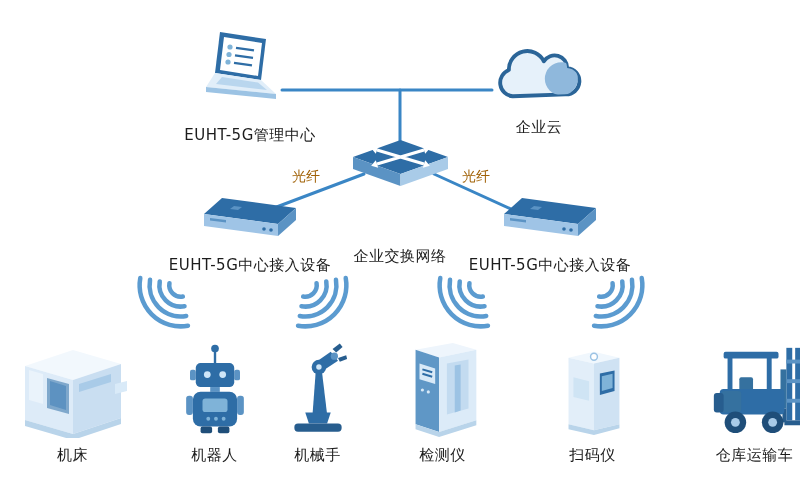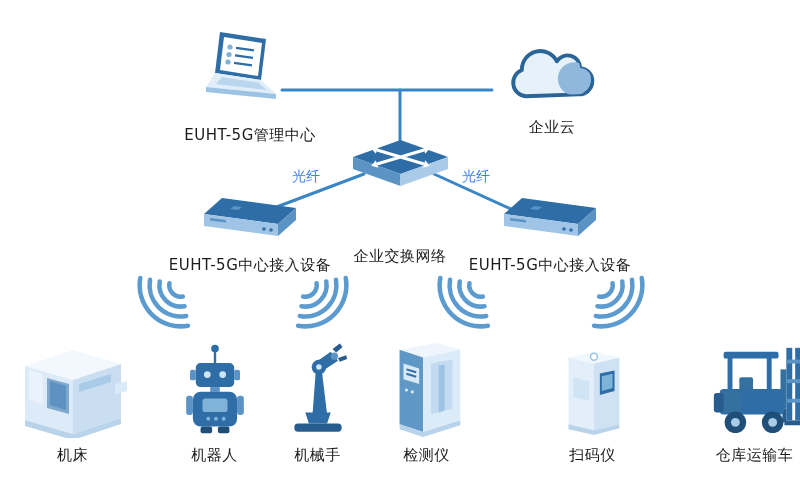--- a/index.html
+++ b/index.html
@@ -4,21 +4,21 @@
 <style>
   * { margin:0; padding:0; box-sizing:border-box; }
   html,body { background:#ffffff; }
   .canvas {
     position:relative; width:800px; height:500px; background:#ffffff;
     font-family:"DejaVu Sans","Liberation Sans",sans-serif; overflow:hidden;
   }
   .links { position:absolute; left:0; top:0; }
   .node { position:absolute; display:flex; flex-direction:column; align-items:center; }
   .label { font-size:15px; color:#1c1c1c; margin-top:8px; white-space:nowrap; letter-spacing:.5px; }
-  .fiber-label { position:absolute; font-size:14px; color:#3b82f6; white-space:nowrap; width:34px; text-align:center; }
+  .fiber-label { position:absolute; font-size:14px; color:#a16207; white-space:nowrap; width:34px; text-align:center; }
   .device { position:absolute; top:342px; width:130px; display:flex; flex-direction:column; align-items:center;padding-left:15px; }
   .icon-box { height:96px; display:flex; align-items:flex-end; justify-content:center; }
   .wifi { position:absolute; }
 </style>
 </head>
 <body>
 
 <div class="canvas">
 
   <svg class="links" width="800" height="500" viewBox="0 0 800 500">
@@ -40,21 +40,21 @@
         <circle cx="30" cy="34" r="2.6" fill="#7fb3d8"></circle>
         <line x1="36" y1="34.8" x2="54" y2="37.3" stroke="#2e6da6" stroke-width="2.2"></line>
         <polygon points="17,45 63,52 78,66 8,59" fill="#e1eef9"></polygon>
         <polygon points="24,49 60,54.5 69,62 18,56" fill="#b9d6ee"></polygon>
         <polygon points="8,59 78,66 78,71 8,64" fill="#9cc3e4"></polygon>
       </svg>
     </span>
     <div class="label">EUHT-5G管理中心</div>
   </div>
 
-  <div class="node" style="left:480px;top:36px;width:144px;font-family:Liberation Serif, serif;">
+  <div class="node" style="left:467px;top:36px;width:144px;font-family:Liberation Serif, serif;">
     <span>
       <svg width="112" height="70" viewBox="0 0 110 72">
         <defs>
           <clipPath id="cloudclip">
             <path d="M28,62 a14,14 0 0 1 -4,-27 a19,19 0 0 1 36,-9 a13,13 0 0 1 24,7 a13.5,13.5 0 0 1 -2,27 z"></path>
           </clipPath>
         </defs>
         <path d="M28,62 a14,14 0 0 1 -4,-27 a19,19 0 0 1 36,-9 a13,13 0 0 1 24,7 a13.5,13.5 0 0 1 -2,27 z" fill="#e6f1fa" stroke="#2b6598" stroke-width="4" stroke-linejoin="round"></path>
         <circle cx="78" cy="44" r="17" fill="#8fb8dc" clip-path="url(#cloudclip)"></circle>
       </svg>
@@ -204,21 +204,21 @@
         <polygon points="36,84 52,84 46,34 40,30" fill="#2e6da6"></polygon>
         <circle cx="43" cy="32" r="8" fill="#2e6da6"></circle>
         <circle cx="43" cy="32" r="3" fill="#cfe6f8"></circle>
         <polygon points="28,82 56,82 52,94 32,94" fill="#2e6da6"></polygon>
         <rect x="16" y="94" width="52" height="9" rx="4" fill="#275d8e"></rect>
       </svg>
     </div>
     <div class="label">机械手</div>
   </div>
 
-  <div class="device" style="left:354px;justify-content:center;">
+  <div class="device" style="left:370px;justify-content:center;">
     <div class="icon-box">
       <svg width="88" height="100" viewBox="0 0 88 102">
         <polygon points="16,12 54,5 78,12 40,20" fill="#eef5fc"></polygon>
         <polygon points="16,12 40,20 40,96 16,88" fill="#5f97c6"></polygon>
         <polygon points="20,26 36,31 36,47 20,42" fill="#d8e9f7"></polygon>
         <line x1="23" y1="32" x2="33" y2="35" stroke="#2e6da6" stroke-width="2"></line>
         <line x1="23" y1="36.5" x2="33" y2="39.5" stroke="#2e6da6" stroke-width="2"></line>
         <circle cx="23" cy="53" r="1.6" fill="#d8e9f7"></circle>
         <circle cx="29" cy="55" r="1.6" fill="#d8e9f7"></circle>
         <polygon points="40,20 78,12 78,84 40,96" fill="#dcebf8"></polygon>

